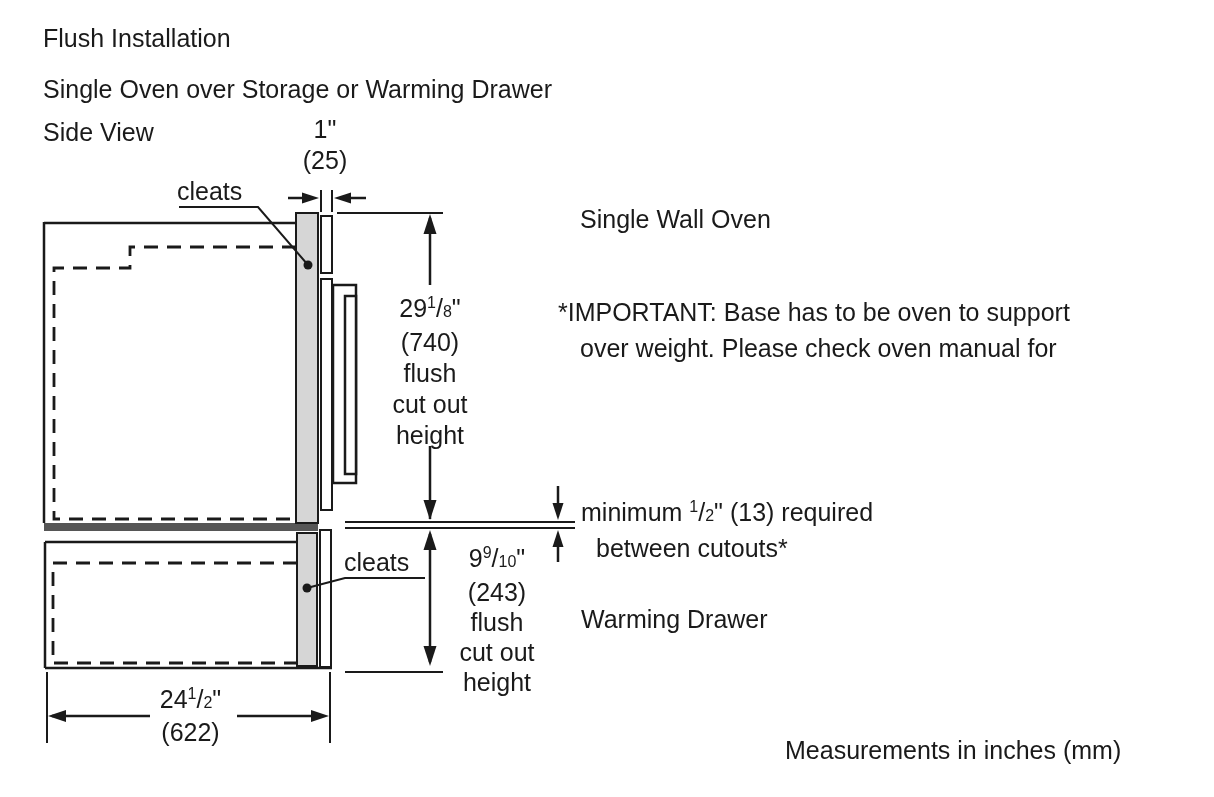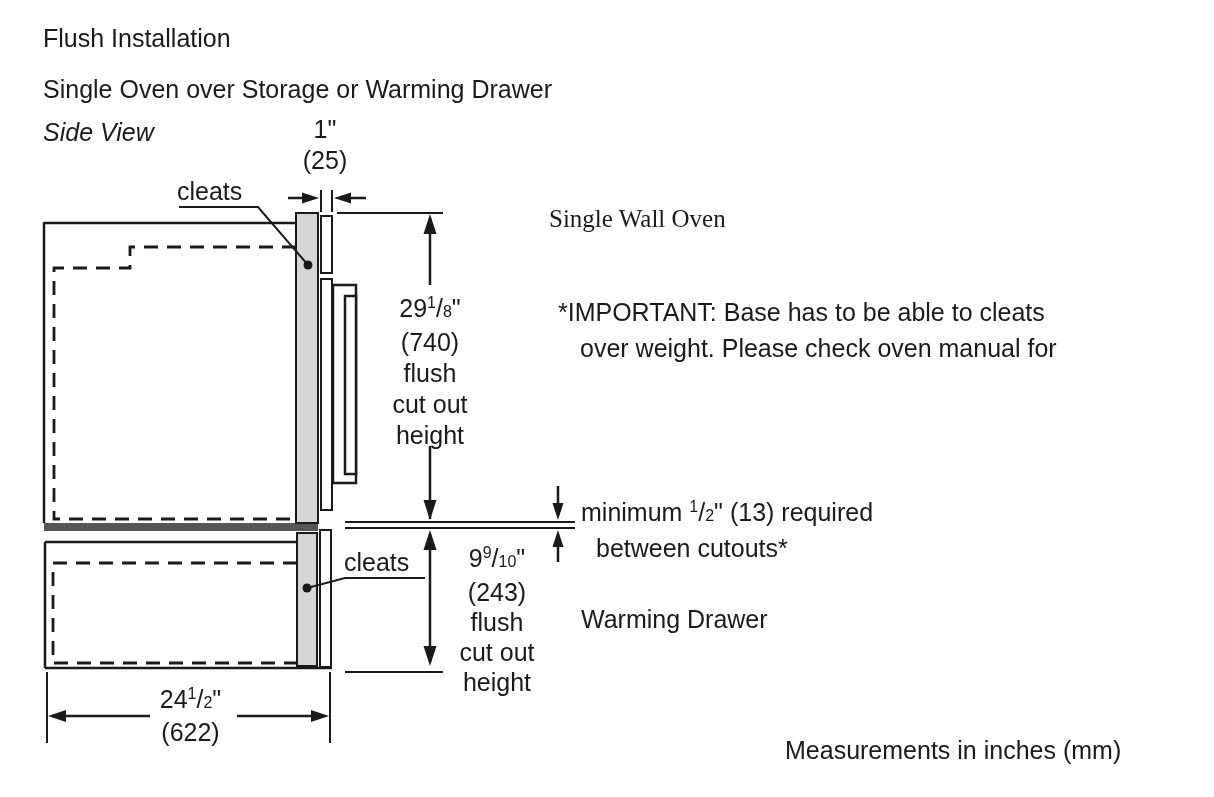--- a/index.html
+++ b/index.html
@@ -68,40 +68,40 @@
 
     <path d="M179,207 H258 L308,265" stroke="#1a1a1a" stroke-width="2" fill="none"></path>
     <circle cx="308" cy="265" r="4.5" fill="#1a1a1a"></circle>
     <path d="M425,578 H345 L307,588" stroke="#1a1a1a" stroke-width="2" fill="none"></path>
     <circle cx="307" cy="588" r="4.5" fill="#1a1a1a"></circle>
   </svg>
 
   <div class="t" style="left:43px; top:23px;">Flush Installation</div>
   <div class="t" style="left:43px; top:54px;margin-top:20px;">Single Oven over Storage or Warming Drawer</div>
 
-  <div class="t" style="left:43px; top:117px;font-style:italic;">Side View</div>
+  <div class="t" style="left:43px; top:117px;">Side View</div>
 
   <div class="t dim-block ov" style="left:294px; top:114px; width:62px;">
     <div><span>1</span><span>"</span></div>
     <div>(25)</div>
   </div>
 
   <div class="t" style="left:177px; top:176px;">cleats</div>
 
   <div class="t dim-block ov" style="left:375px; top:287px; width:110px;">
     <div><span>29</span><span class="fn">1</span><span>/</span><span class="fd">8</span><span>"</span></div>
     <div>(740)</div>
     <div>flush</div>
     <div>cut out</div>
     <div>height</div>
   </div>
 
-  <div class="t" style="left:549px; top:204px;font-family:Liberation Serif, serif;">Single Wall Oven</div>
+  <div class="t" style="left:580px; top:204px;">Single Wall Oven</div>
 
-  <div class="t" style="left:558px; top:297px;">*IMPORTANT: Base has to be able to cleats</div>
+  <div class="t" style="left:558px; top:297px;">*IMPORTANT: Base has to be oven to support</div>
   <div class="t" style="left:580px; top:333px;">over weight. Please check oven manual for</div>
 
   <div class="t" style="left:581px; top:497px;">
     <span>minimum </span><span class="fn">1</span><span>/</span><span class="fd">2</span><span>" (13) required</span>
   </div>
   <div class="t" style="left:596px; top:533px;">between cutouts*</div>
 
   <div class="t dim-block dr" style="left:441px; top:538px; width:112px;">
     <div><span>9</span><span class="fn">9</span><span>/</span><span class="fd">10</span><span>"</span></div>
     <div>(243)</div>

